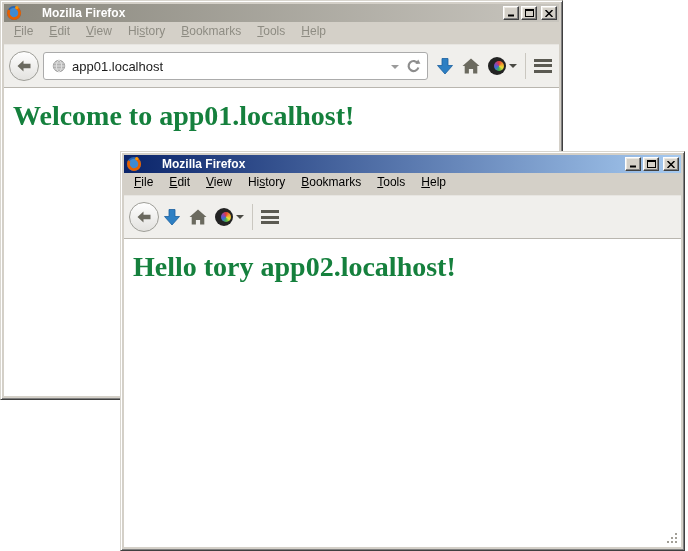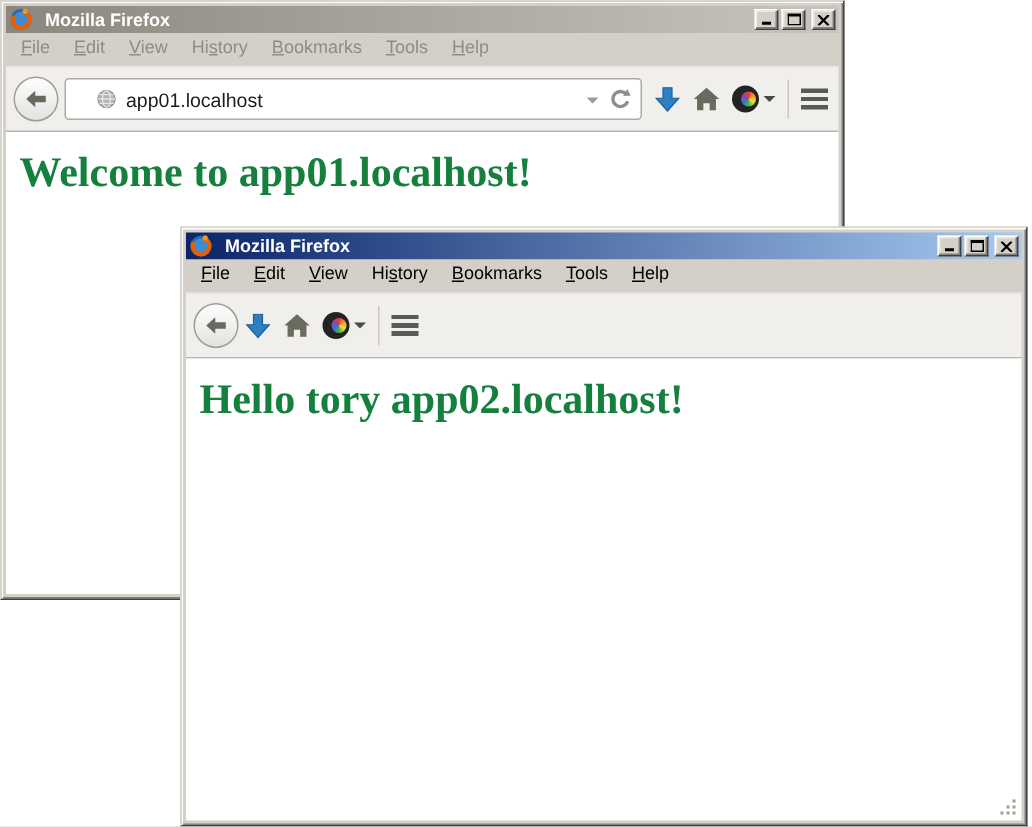--- a/index.html
+++ b/index.html
@@ -16,21 +16,21 @@
     border:1px solid;
     border-color:#d9d6cf #404040 #404040 #d9d6cf;
     box-shadow: inset 1px 1px 0 #ffffff, inset -1px -1px 0 #808080;
     padding:3px;
   }
   #win1 { left:0px; top:0px; width:563px; height:400px; }
   #win2 { left:120px; top:151px; width:565px; height:400px; }
 
   .titlebar {
     height:18px; flex:0 0 18px; display:flex; align-items:center;
-    padding:0 2px; gap:8px;
+    padding:0 2px; gap:20px;
   }
   .titlebar.active   { background:linear-gradient(to right,#0a246a,#a6caf0); }
   .titlebar.inactive { background:linear-gradient(to right,#8a887e,#c8c5be); }
   .fx-icon { width:16px; height:16px; flex:0 0 16px; display:flex; }
   .title-text {
     flex:1; color:#ffffff; font-size:12px; font-weight:bold;
     white-space:nowrap; overflow:hidden; line-height:18px;
   }
   .win-controls { display:flex; gap:2px; align-items:center; }
   .ctrl-btn {
@@ -61,21 +61,21 @@
   .back-btn {
     width:30px; height:30px; flex:0 0 30px; padding:0; border-radius:50%;
     border:1px solid #9e9e98;
     background:linear-gradient(#fefefe,#e3e2df);
     display:flex; align-items:center; justify-content:center;
     margin-right:-4px; z-index:1;
   }
   .urlbar {
     flex:1; height:28px; background:#ffffff;
     border:1px solid #ababab; border-radius:3px;
-    display:flex; align-items:center; padding:0 6px 0 20px; gap:6px;
+    display:flex; align-items:center; padding:0 6px 0 8px; gap:6px;
     min-width:0;
   }
   .globe { width:14px; height:14px; flex:0 0 14px; display:flex; }
   .url-text { flex:1; font-size:13px; color:#1c1c1c; white-space:nowrap; overflow:hidden; }
   .url-dropdown {
     width:0; height:0; flex:0 0 auto;
     border:4px solid transparent; border-top-color:#9b9b9b; margin-top:6px;
   }
   .icon-btn {
     padding:0; margin:0; border:none; background:transparent;

